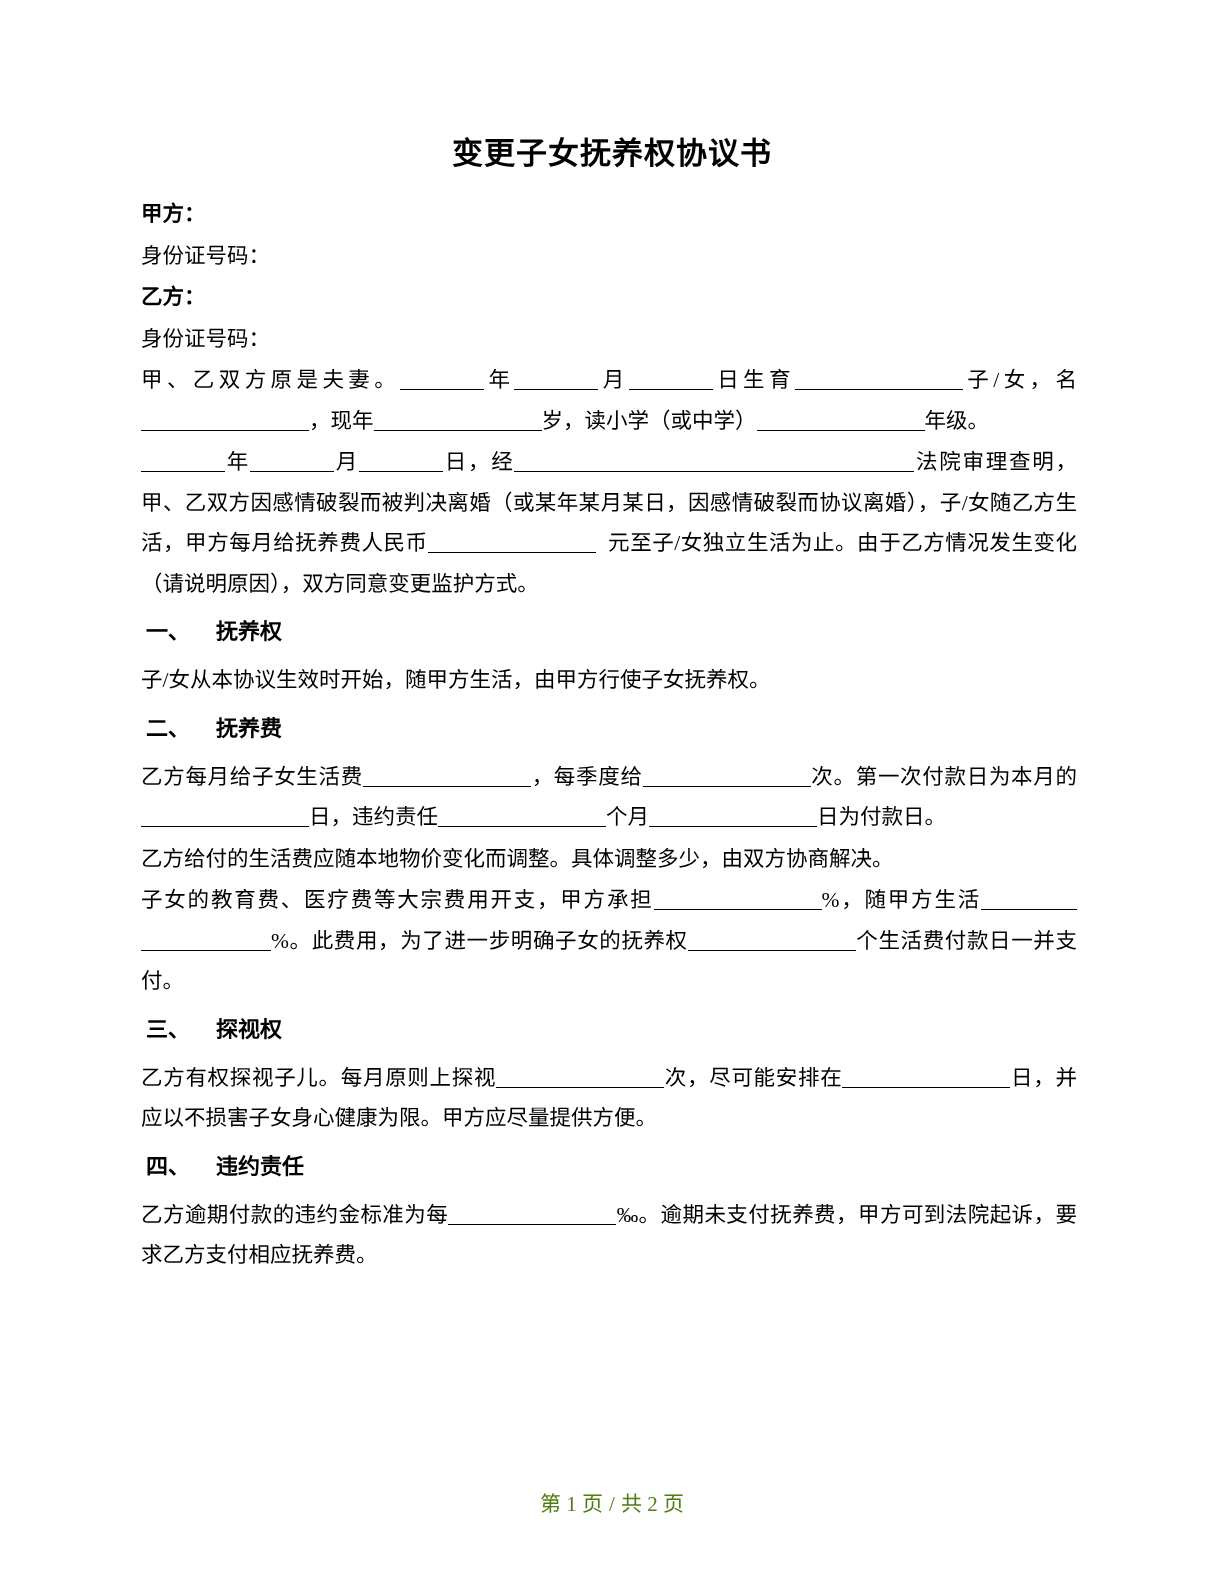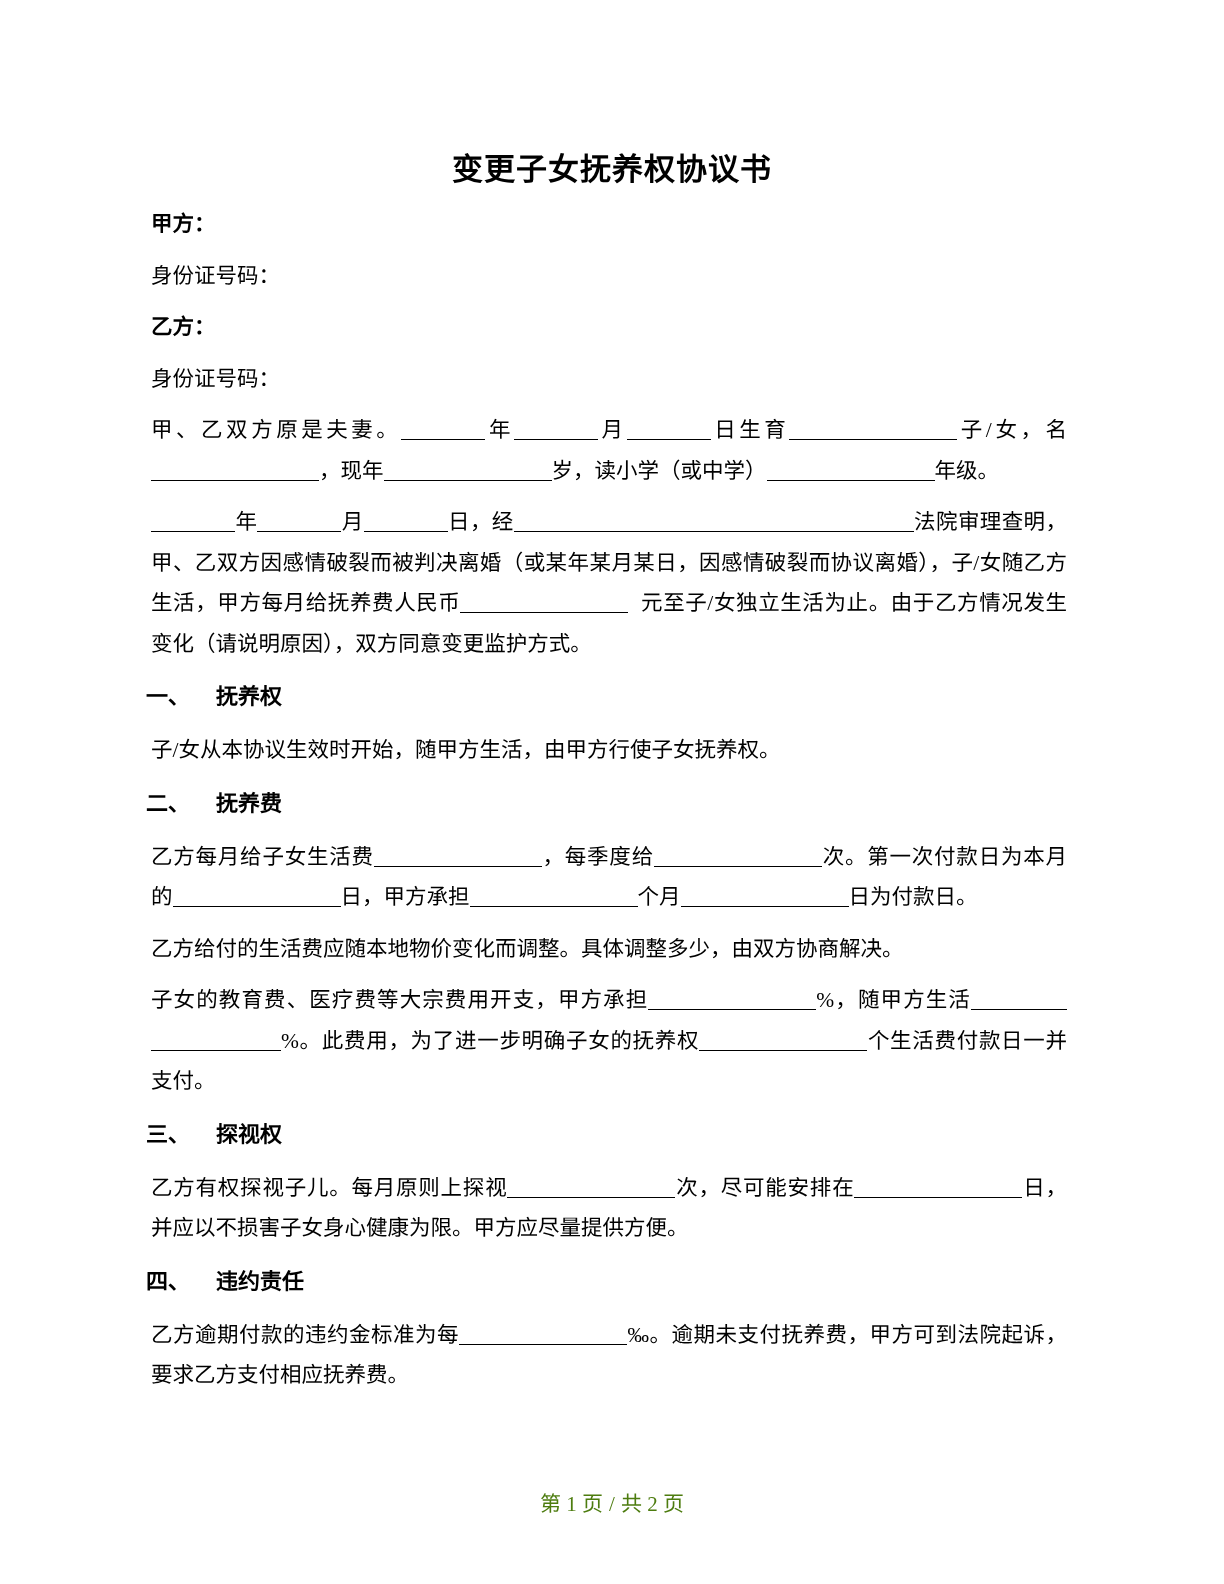--- a/index.html
+++ b/index.html
@@ -16,41 +16,41 @@
     color: #000000;
     overflow: hidden;
   }
   .page {
     position: absolute;
     left: 0;
     top: 0;
     width: 1224px;
     height: 1584px;
     box-sizing: border-box;
-    padding: 16px;
+    padding: 0;
     background: #ffffff;
   }
   .doc-title {
     text-align: center;
     font-size: 31px;
     font-weight: bold;
     letter-spacing: 1px;
     margin: 0;
     padding: 135px 0 0 0;
     line-height: 1.2;
     font-family: "Liberation Serif", "DejaVu Serif", serif;
   }
   .body-block {
     position: absolute;
     left: 140px;
     top: 193px;
     width: 938px;
   }
   p.para {
-    margin: 11px;
+    margin: 1px;
     font-size: 21.5px;
     line-height: 40.5px;
     text-align: justify;
     text-justify: inter-ideograph;
     word-break: break-all;
     font-family: "Liberation Serif", "DejaVu Serif", serif;
   }
   p.bold-line {
     font-weight: bold;
   }
@@ -111,21 +111,21 @@
 
     <p class="para"><span class="blank b-sm"></span><span>年</span><span class="blank b-sm"></span><span>月</span><span class="blank b-sm"></span><span>日，经</span><span class="blank b-court"></span><span>法院审理查明，甲、乙双方因感情破裂而被判决离婚（或某年某月某日，因感情破裂而协议离婚），子/女随乙方生活，甲方每月给抚养费人民币</span><span class="blank b-xl"></span><span class="spacer-sm"></span><span>元至子/女独立生活为止。由于乙方情况发生变化（请说明原因），双方同意变更监护方式。</span></p>
 
 
     <p class="heading"><span class="num">一、</span><span class="gap"></span><span>抚养权</span></p>
 
     <p class="para">子/女从本协议生效时开始，随甲方生活，由甲方行使子女抚养权。</p>
 
     <p class="heading"><span class="num">二、</span><span class="gap"></span><span>抚养费</span></p>
 
-    <p class="para"><span>乙方每月给子女生活费</span><span class="blank b-xl"></span><span>，每季度给</span><span class="blank b-xl"></span><span>次。第一次付款日为本月的</span><span class="blank b-xl"></span><span>日，甲方承担</span><span class="blank b-xl"></span><span>个月</span><span class="blank b-xl"></span><span>日为付款日。</span></p>
+    <p class="para"><span>乙方每月给子女生活费</span><span class="blank b-xl"></span><span>，每季度给</span><span class="blank b-xl"></span><span>次。第一次付款日为本月的</span><span class="blank b-xl"></span><span>日，违约责任</span><span class="blank b-xl"></span><span>个月</span><span class="blank b-xl"></span><span>日为付款日。</span></p>
 
     <p class="para">乙方给付的生活费应随本地物价变化而调整。具体调整多少，由双方协商解决。</p>
 
     <p class="para"><span>子女的教育费、医疗费等大宗费用开支，甲方承担</span><span class="blank b-xl"></span><span>%，随甲方生活</span><span class="blank b-tail"></span><span class="blank b-md"></span><span>%。此费用，为了进一步明确子女的抚养权</span><span class="blank b-xl"></span><span>个生活费付款日一并支付。</span></p>
 
     <p class="heading"><span class="num">三、</span><span class="gap"></span><span>探视权</span></p>
 
     <p class="para"><span>乙方有权探视子儿。每月原则上探视</span><span class="blank b-xl"></span><span>次，尽可能安排在</span><span class="blank b-xl"></span><span>日，并应以不损害子女身心健康为限。甲方应尽量提供方便。</span></p>
 
     <p class="heading"><span class="num">四、</span><span class="gap"></span><span>违约责任</span></p>

